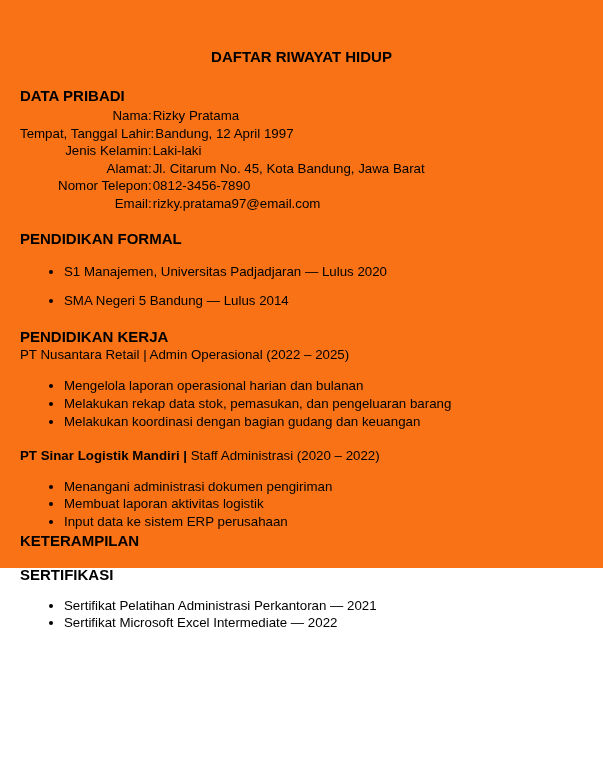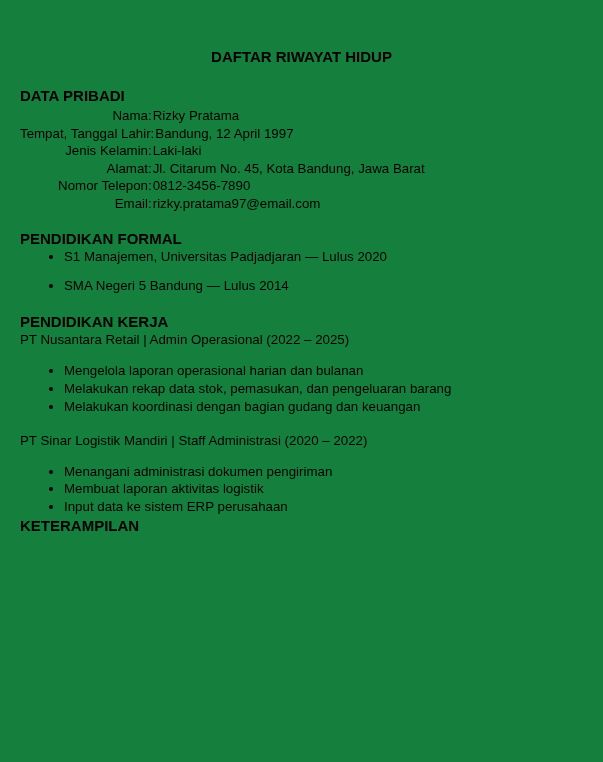--- a/index.html
+++ b/index.html
@@ -12,23 +12,23 @@
     height: 762px;
     overflow: hidden;
     color: #000000;
     font-family: "Liberation Sans", sans-serif;
     font-size: 13.3px;
     -webkit-font-smoothing: antialiased;
   }
   .page {
     box-sizing: border-box;
     width: 603px;
-    height: 762px;
+    height: 568px;
     padding: 47px 20px 0 20px;
-    background: #15803d;
+    background: #f97316;
   }
   .doc-title {
     font-size: 15px;
     font-weight: bold;
     text-align: center;
     margin: 0 0 20px 0;
     line-height: 19px;
   }
   .sec-heading {
     font-size: 15px;
@@ -39,27 +39,27 @@
   
   .fields { margin-top: 2px; }
   .field-row { line-height: 17.6px; white-space: nowrap; }
   .f-label { display: inline-block; min-width: 128px; text-align: right; }
   .f-value { margin-left: 1px; }
   
   ul { margin: 0; padding-left: 44px; }
   li { line-height: 17.6px; }
   
   .sec-education { margin-top: 16px; }
-  .sec-education .sec-heading { }
+  .sec-education .sec-heading { margin-bottom: 15px; }
   .edu-list li { margin-bottom: 12px; }
   .edu-list li:last-child { margin-bottom: 0; }
   
   .sec-experience { margin-top: 17px; }
   .job-title { margin: 0; line-height: 17.6px; }
-  .job-title .bold { font-weight: normal; }
+  .job-title .bold { font-weight: bold; }
   .duty-list { margin-top: 14px; }
   .job-2 { margin-top: 17px; }
   .duty-list-2 { margin-top: 13px; }
   
   .sec-skills { }
   .sec-skills .sec-heading { margin-bottom: 15px; }
   
   .sec-certs { margin-top: 15px; }
   .sec-certs .sec-heading { margin-bottom: 13px; }
 </style>
@@ -105,14 +105,21 @@
       <li>Menangani administrasi dokumen pengiriman</li>
       <li>Membuat laporan aktivitas logistik</li>
       <li>Input data ke sistem ERP perusahaan</li>
     </ul>
   </section>
 
   <section class="sec-skills">
     <h2 class="sec-heading">KETERAMPILAN</h2>
   </section>
 
+  <section class="sec-certs">
+    <h2 class="sec-heading">SERTIFIKASI</h2>
+    <ul class="cert-list">
+      <li>Sertifikat Pelatihan Administrasi Perkantoran — 2021</li>
+      <li>Sertifikat Microsoft Excel Intermediate — 2022</li>
+    </ul>
+  </section>
 
 </div>
 
 </body></html>

